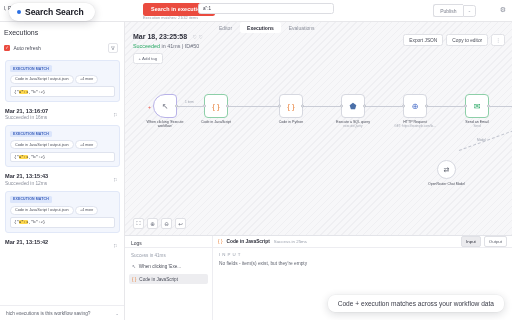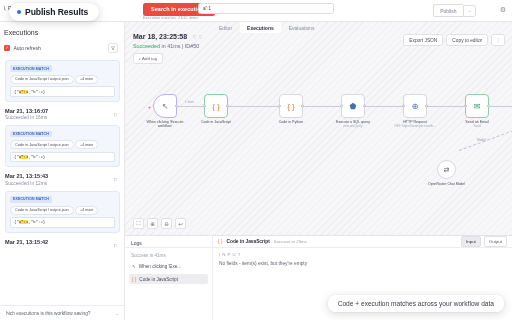--- a/index.html
+++ b/index.html
@@ -508,16 +508,16 @@
         <span class="io-btn">Output</span>
       </span>
     </div>
     <div class="input-label">I N P U T</div>
     <div class="empty-msg">No fields - item(s) exist, but they're empty</div>
   </div>
 </div>
 
 <div class="results-pill">
   <span class="results-dot"></span>
-  <span class="results-text">Publish Results</span>
+  <span class="results-text">Search Search</span>
 </div>
 
 <div class="caption-pill">Code + execution matches across your workflow data</div>
 
 </body></html>

